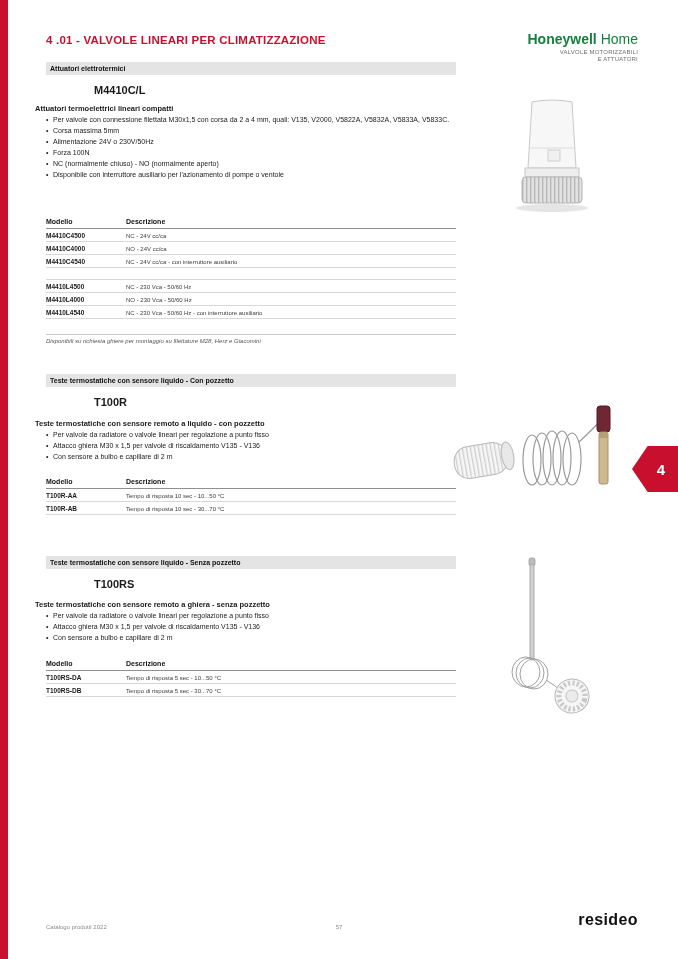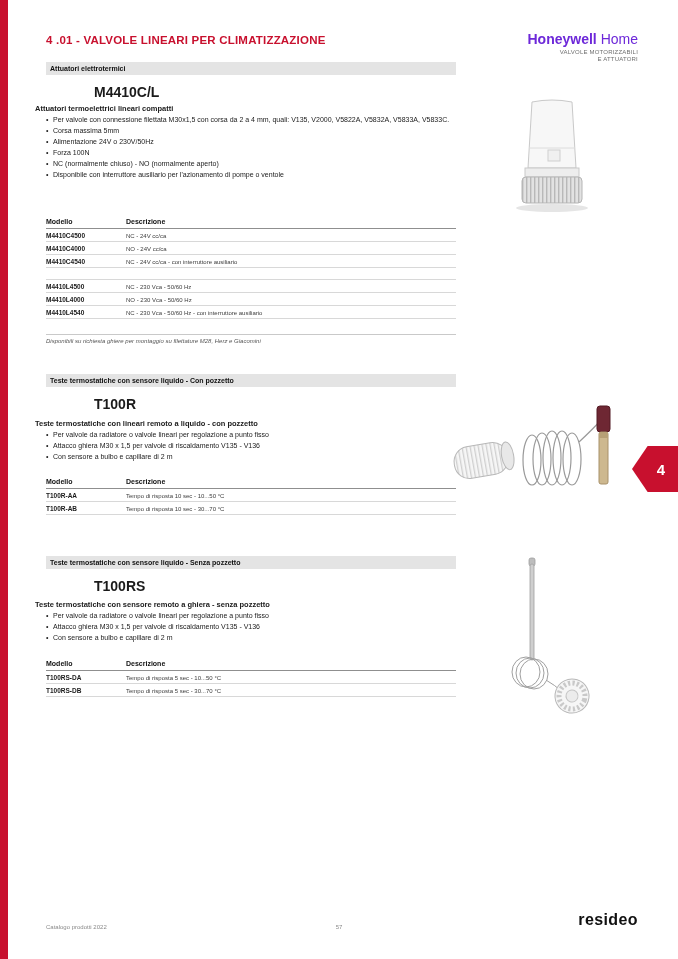--- a/index.html
+++ b/index.html
@@ -5,26 +5,26 @@
   * { margin:0; padding:0; box-sizing:border-box; }
   html,body { background:#fff; }
   body { font-family:"Liberation Sans","DejaVu Sans",sans-serif; color:#1a1a1a; }
   .page { position:relative; width:678px; height:959px; background:#ffffff; overflow:hidden; }
   .abs { position:absolute; }
   .stripe { left:0; top:0; bottom:0; width:8px; background:#C8102E; }
 
   .page-title { left:46px; top:34px; font-size:11.5px; font-weight:bold; color:#C8102E; letter-spacing:0.2px; }
 
   .brand { right:40px; top:31px; text-align:right; }
-  .brand-name { font-size:14px; font-weight:bold; color:#6d28d9; }
+  .brand-name { font-size:14px; font-weight:bold; color:#15803d; }
   .brand-name .home { font-weight:normal; }
   .brand-tagline { margin-top:2px; font-size:6px; line-height:7px; color:#6f6f6f; letter-spacing:0.2px; }
 
   .bar { left:46px; width:410px; height:13px; background:#E4E4E4; font-size:7px; font-weight:bold; line-height:13px; padding-left:4px; color:#111; }
-  .pcode { left:46px; font-size:14px; font-weight:bold;padding-left:48px; }
+  .pcode { left:46px; font-size:11px; font-weight:bold;padding-left:48px; }
   .psub { left:35px; font-size:7.5px; font-weight:bold; }
 
   .bullets { left:46px; width:440px; font-size:7px; line-height:11px; list-style:none; }
   .bullets li { position:relative; padding-left:7px; }
   .bullets li::before { content:"\2022"; position:absolute; left:0; top:0; }
 
   .tbl { left:46px; width:410px; }
   .thead { display:flex; border-bottom:1px solid #8f8f8f; padding:2px 0 3px 0; }
   .thead .cm, .thead .cd { font-size:7px; font-weight:bold; color:#111; }
   .trow { display:flex; border-bottom:1px solid #d8d8d8; padding:2.5px 0; align-items:baseline; }
@@ -123,21 +123,21 @@
       <path d="M22 6 Q42 2 62 6 L66 72 L18 72 Z" fill="#f7f7f7" stroke="#c9c9c9"></path>
       <line x1="19" y1="52" x2="65" y2="52" stroke="#dcdcdc"></line>
       <rect x="38" y="54" width="12" height="11" fill="#f0f0f0" stroke="#cfcfcf"></rect>
       <rect x="15" y="72" width="54" height="9" fill="#ededed" stroke="#c9c9c9"></rect>
       <rect x="12" y="81" width="60" height="26" rx="4" fill="url(#ribsA)" stroke="#b5b5b5"></rect>
     </svg>
   </div>
 
   <div class="abs bar" style="top:374px">Teste termostatiche con sensore liquido - Con pozzetto</div>
   <div class="abs pcode" style="top:396px">T100R</div>
-  <div class="abs psub" style="top:419px">Teste termostatiche con lineari remoto a liquido - con pozzetto</div>
+  <div class="abs psub" style="top:419px">Teste termostatiche con sensore remoto a liquido - con pozzetto</div>
   <ul class="abs bullets" style="top:429px; width:380px">
     <li>Per valvole da radiatore o valvole lineari per regolazione a punto fisso</li>
     <li>Attacco ghiera M30 x 1,5 per valvole di riscaldamento V135 - V136</li>
     <li>Con sensore a bulbo e capillare di 2 m</li>
   </ul>
 
   <div class="abs tbl" style="top:476px">
     <div class="thead">
       <span class="cm">Modello</span>
       <span class="cd">Descrizione</span>

